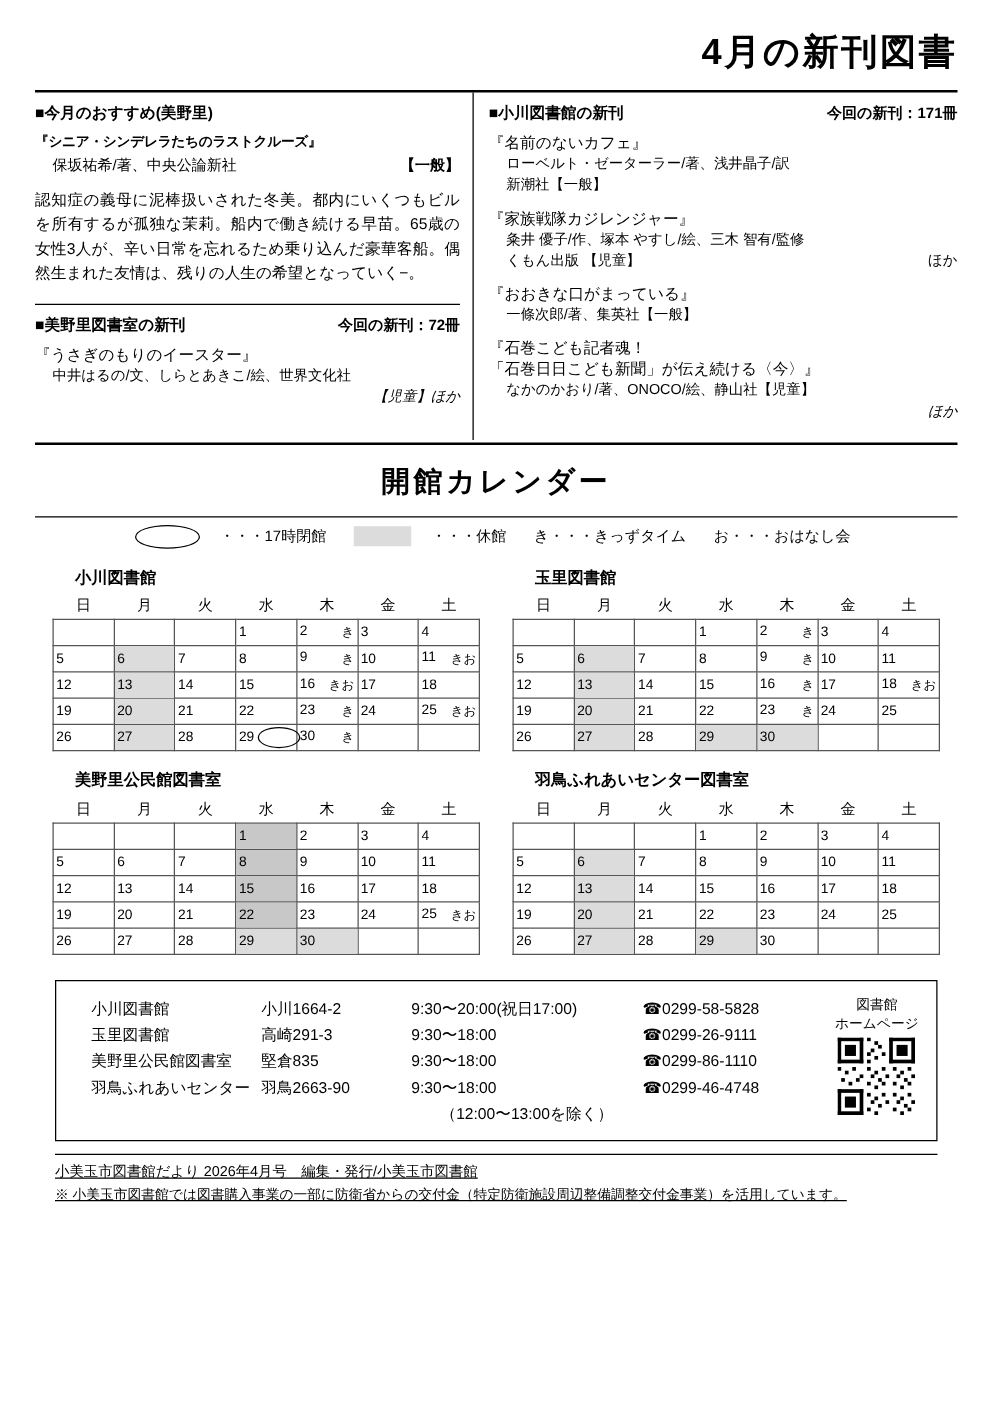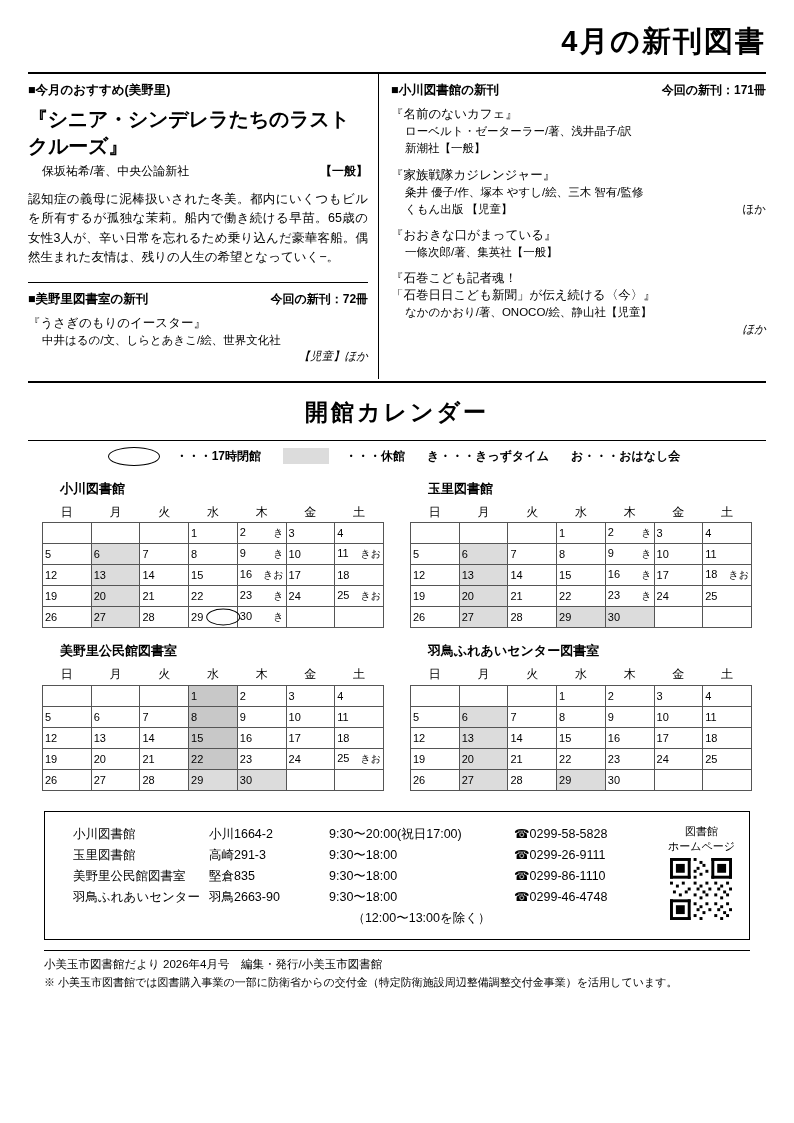--- a/index.html
+++ b/index.html
@@ -25,42 +25,42 @@
   .col-left { width: 47.5%; padding: 6px 10px 6px 0; }
   .col-div { width: 1px; background: #000; margin: 0 0; }
   .col-right { width: 52.5%; padding: 6px 0 6px 12px; }
 
   .subhead {
     font-size: 12.5px; font-weight: bold; margin: 2px 0 7px 0;
     display: flex; align-items: baseline;
   }
   .subhead .count { margin-left: auto; font-size: 12px; white-space: nowrap; }
 
-  .rec-title { font-size: 20px; font-weight: bold; margin: 2px 0 3px 0; letter-spacing:-0.3px;}
+  .rec-title { font-size: 11px; font-weight: bold; margin: 2px 0 3px 0; letter-spacing:-0.3px;}
   .rec-author { font-size: 12px; padding-left: 14px; display:flex; }
   .rec-author .genre { margin-left:auto; font-weight: bold; }
   .rec-desc { font-size: 12.5px; line-height: 1.55; margin-top: 10px; text-align: justify; }
 
   .bookitem { margin-bottom: 9px; }
   .bk-title { font-size: 12.5px; }
   .bk-sub { font-size: 11.5px; padding-left: 14px; line-height:1.5;}
   .bk-sub .right { float: right; }
   .bk-center { font-size: 11.5px; text-align: right; font-style: italic; }
   .clearfix::after { content:""; display:block; clear:both; }
 
   .hr-mid { border-top: 1px solid #000; margin: 4px 0 0 0; }
 
   
   h2.cal-title {
     font-size: 23px; text-align: center; font-weight: bold;
     margin: 14px 0 12px 0; letter-spacing: 3px;
   }
   .legend {
     display: flex; align-items: center; justify-content: center;
-    font-size: 12px; gap: 16px; margin: 6px 0 14px 0; font-weight: bold;
+    font-size: 12px; gap: 16px; margin: 6px 0 14px 0;
   }
   .legend .oval {
     width: 52px; height: 19px; border: 1px solid #000; border-radius: 50%;
   }
   .legend .graybox { width: 46px; height: 16px; background: #dcdcdc; }
   .legend .lg-text { margin-right: 6px; }
 
   .cal-grid { display: flex; gap: 26px; padding: 0 14px; }
   .cal-block { flex: 1; margin-bottom: 14px; }
   .cal-name { font-size: 13px; font-weight: bold; margin: 0 0 4px 18px; }
@@ -92,21 +92,21 @@
   table.libinfo td { padding: 2px 0; vertical-align: top; white-space: nowrap; }
   table.libinfo td.c1 { width: 150px; padding-left: 14px; }
   table.libinfo td.c2 { width: 120px; }
   table.libinfo td.c3 { width: 185px; }
   table.libinfo td.c4 { }
   .note-row td { font-size: 12.5px; text-align: center; }
   .qr-wrap { margin-left: auto; text-align: center; font-size: 11px; line-height:1.4; }
   .qr { width: 62px; height: 62px; margin: 3px auto 0 auto; }
 
   
-  .footer { margin: 10px 16px 0 16px; }
+  .footer { margin: 10px 16px 0 16px; text-decoration: underline; }
   .footer .f1 { font-size: 11.5px; border-top: 1px solid #000; padding-top: 6px; }
   .footer .f2 { font-size: 11px; margin-top: 3px; }
 </style>
 </head>
 <body>
 
 <div class="page">
 
   <h1 class="section-title">4月の新刊図書</h1>
   <div class="rule-thick"></div>

